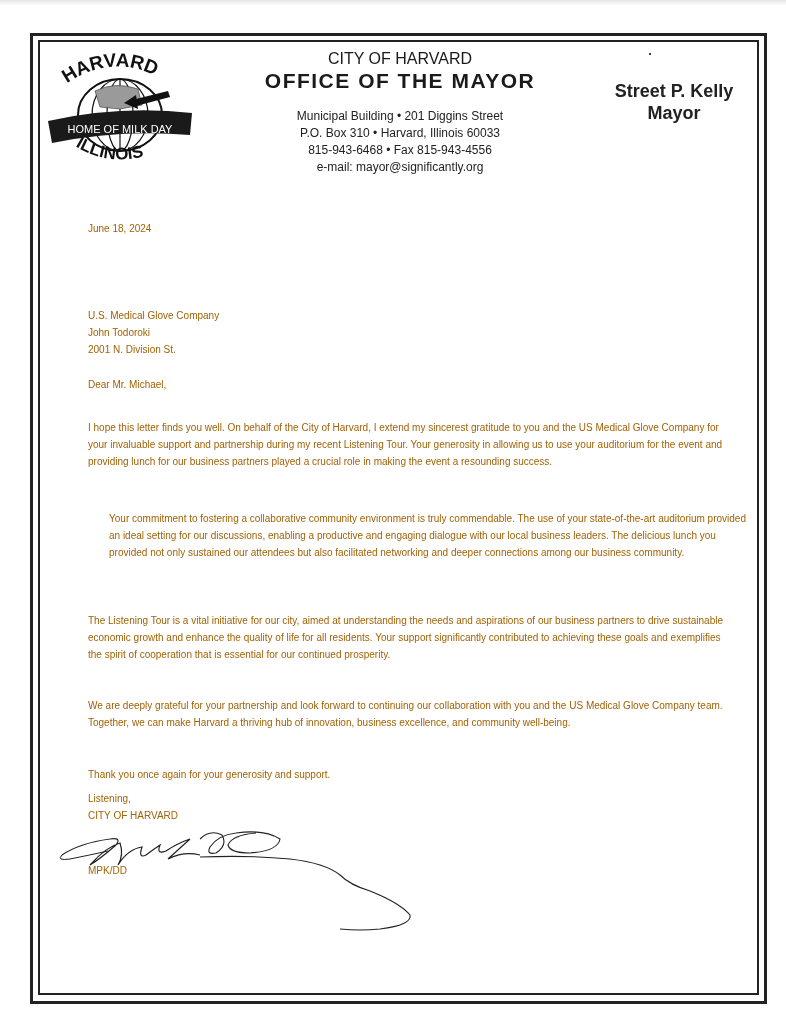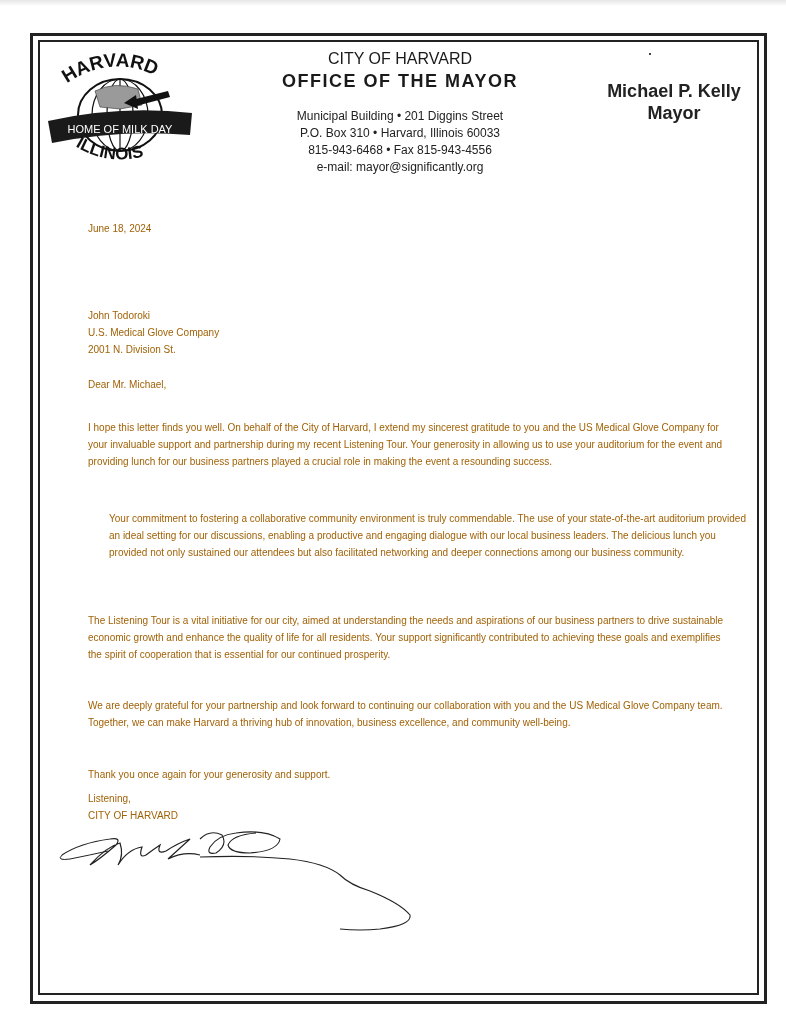--- a/index.html
+++ b/index.html
@@ -19,21 +19,21 @@
   }
   .frame-inner {
     position: absolute; left: 38px; top: 40px; width: 717px; height: 951px;
     border: 2px solid #222;
   }
   .logo { position: absolute; left: 40px; top: 45px; width: 160px; height: 125px; }
   .hdr-center {
     position: absolute; left: 240px; top: 50px; width: 320px; text-align: center;
   }
   .hdr-city { font-size: 16px; line-height: 18px; color: #1a1a1a; }
-  .hdr-office { font-size: 18px; font-weight: bold; letter-spacing: 1.5px; line-height: 26px; color: #1a1a1a; }
+  .hdr-office { font-size: 21px; font-weight: bold; letter-spacing: 1.5px; line-height: 26px; color: #1a1a1a; }
   .hdr-addr { margin-top: 14px; font-size: 12px; line-height: 17px; color: #222; }
   .hdr-right {
     position: absolute; left: 596px; top: 80px; width: 156px; text-align: center;
     font-size: 18px; font-weight: bold; line-height: 22px; color: #222;
   }
   .dot { position: absolute; left: 649px; top: 53px; width: 2px; height: 2px; background: #444; }
   .letter { position: absolute; left: 88px; width: 640px; font-size: 10px; line-height: 17px; color: #a16207; }
   .date { top: 220px; }
   .recipient { top: 307px; }
   .salutation { top: 376px; }
@@ -86,29 +86,29 @@
   <div class="hdr-office">OFFICE OF THE MAYOR</div>
   <div class="hdr-addr">
     <div>Municipal Building • 201 Diggins Street</div>
     <div>P.O. Box 310 • Harvard, Illinois 60033</div>
     <div>815-943-6468 • Fax 815-943-4556</div>
     <div>e-mail: mayor@significantly.org</div>
   </div>
 </div>
 
 <div class="hdr-right">
-  <div>Michael P. Kelly</div>
+  <div>Street P. Kelly</div>
   <div>Mayor</div>
 </div>
 
 <div class="letter date">June 18, 2024</div>
 
 <div class="letter recipient">
+  <div>U.S. Medical Glove Company</div>
   <div>John Todoroki</div>
-  <div>U.S. Medical Glove Company</div>
   <div>2001 N. Division St.</div>
 </div>
 
 <div class="letter salutation">Dear Mr. Michael,</div>
 
 <p class="letter p1">I hope this letter finds you well. On behalf of the City of Harvard, I extend my sincerest gratitude to you and the US Medical Glove Company for your invaluable support and partnership during my recent Listening Tour. Your generosity in allowing us to use your auditorium for the event and providing lunch for our business partners played a crucial role in making the event a resounding success.</p>
 <p class="letter p2">Your commitment to fostering a collaborative community environment is truly commendable. The use of your state-of-the-art auditorium provided an ideal setting for our discussions, enabling a productive and engaging dialogue with our local business leaders. The delicious lunch you provided not only sustained our attendees but also facilitated networking and deeper connections among our business community.</p>
 <p class="letter p3">The Listening Tour is a vital initiative for our city, aimed at understanding the needs and aspirations of our business partners to drive sustainable economic growth and enhance the quality of life for all residents. Your support significantly contributed to achieving these goals and exemplifies the spirit of cooperation that is essential for our continued prosperity.</p>
 <p class="letter p4">We are deeply grateful for your partnership and look forward to continuing our collaboration with you and the US Medical Glove Company team. Together, we can make Harvard a thriving hub of innovation, business excellence, and community well-being.</p>
 <p class="letter p5">Thank you once again for your generosity and support.</p>
@@ -119,13 +119,14 @@
 </div>
 
 <svg class="signature" viewBox="0 0 380 110">
   <path d="M12,30 Q30,18 60,14 Q72,12 66,20 Q50,34 40,40 Q56,22 70,18 Q74,30 68,40 Q78,24 92,22 Q88,34 96,30 Q104,24 110,20 Q106,30 116,26 Q128,18 140,14 L118,34 Q134,26 150,30" fill="none" stroke="#222" stroke-width="1.2"></path>
   <path d="M12,30 Q6,36 20,34 Q40,30 58,26" fill="none" stroke="#222" stroke-width="1"></path>
   <path d="M150,14 Q160,4 172,10 Q178,20 166,28 Q156,30 160,22 Q168,10 186,8 Q214,4 230,14 Q228,26 200,28 Q180,28 178,20 Q182,10 206,8" fill="none" stroke="#222" stroke-width="1.1"></path>
   <path d="M150,32 Q200,30 240,34 Q275,38 290,50 Q300,60 320,66 Q350,78 360,90 Q362,100 330,104 Q310,106 290,104" fill="none" stroke="#222" stroke-width="1.1"></path>
 </svg>
 
 <div class="letter signer">
+  <div>MPK/DD</div>
 </div>
 
 </body></html>

